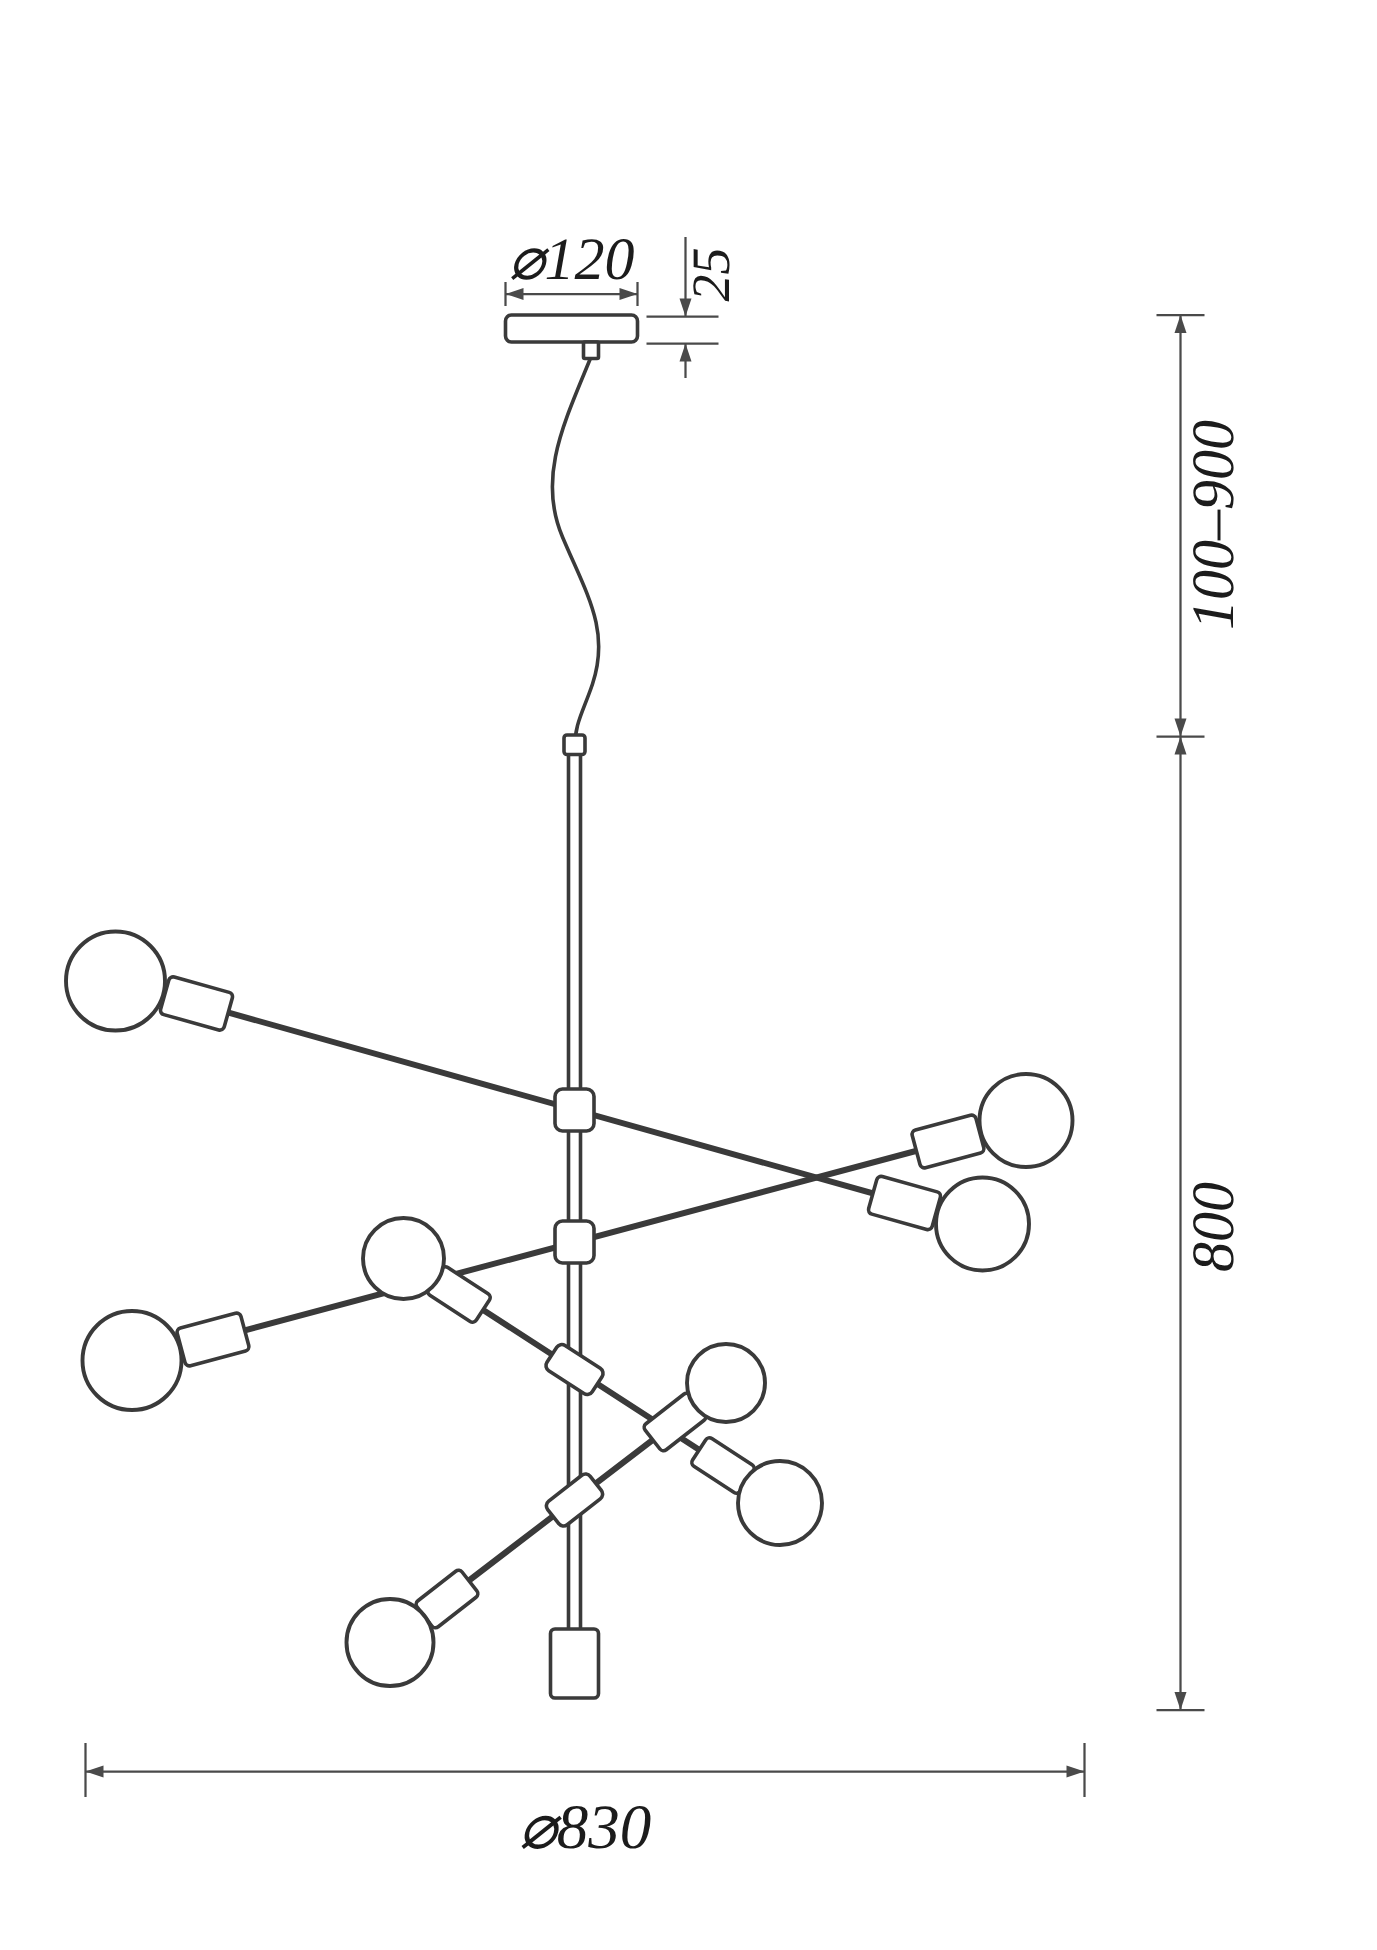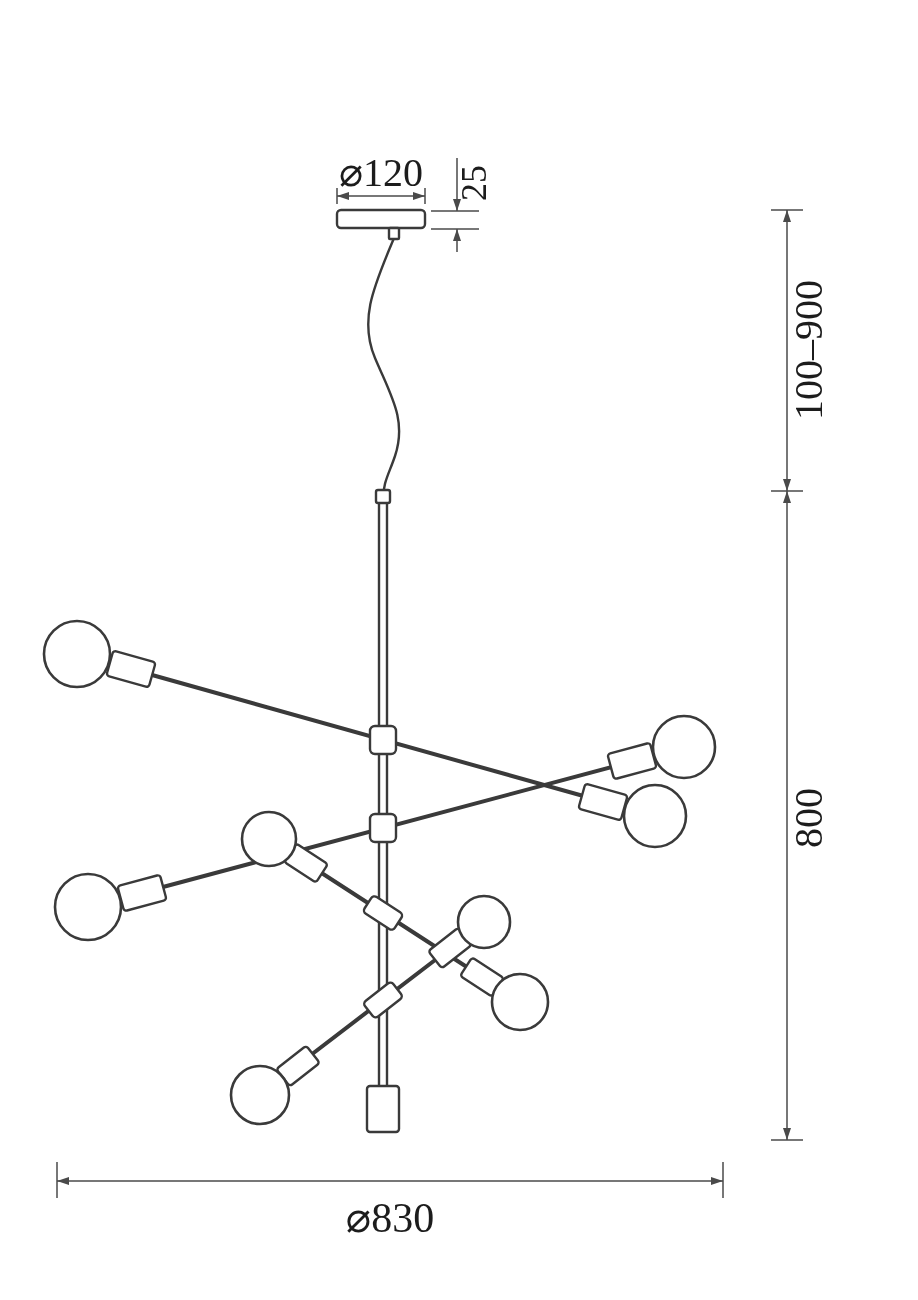--- a/index.html
+++ b/index.html
@@ -2,21 +2,21 @@
 <html style="--line: #3a3a3a; --dimension-line: #4a4a4a; --text: #1c1c1c; --background: #ffffff;"><head>
 <meta charset="utf-8">
 <style>
   :root{
     --line:#3a3a3a;
     --dimension-line:#4a4a4a;
     --text:#1c1c1c;
     --background:#ffffff;
   }
   html,body{margin:0;padding:0;background:var(--background);}
-  .page{width:850px;height:1300px;background:var(--background);position:relative;overflow:hidden;}
+  .page{width:850px;height:1300px;background:var(--background);position:relative;overflow:hidden;font-style:italic;}
   svg{display:block;}
   .fx-line{stroke:var(--line);stroke-width:2.4;fill:none;stroke-linecap:round;}
   .fx-rod{stroke:var(--line);stroke-width:4;fill:none;stroke-linecap:round;}
   .fx-fill{fill:var(--background);stroke:var(--line);stroke-width:2.4;}
   .bulb{fill:var(--background);stroke:var(--line);stroke-width:2.6;}
   .dim{stroke:var(--dimension-line);stroke-width:1.5;fill:none;}
   .dim-arrow{fill:var(--dimension-line);stroke:none;}
   .dim-text{
     fill:var(--text);
     font-family:"Liberation Serif","DejaVu Serif",serif;

